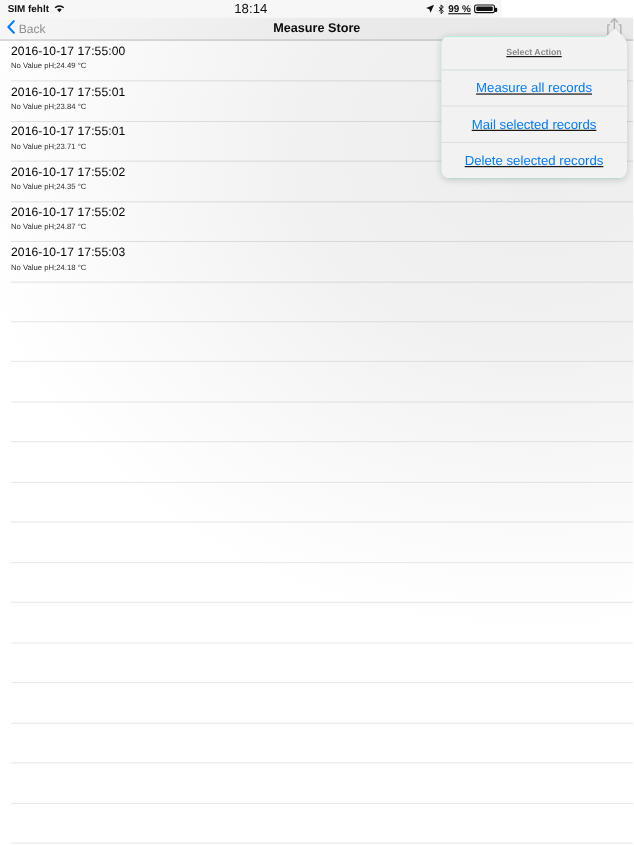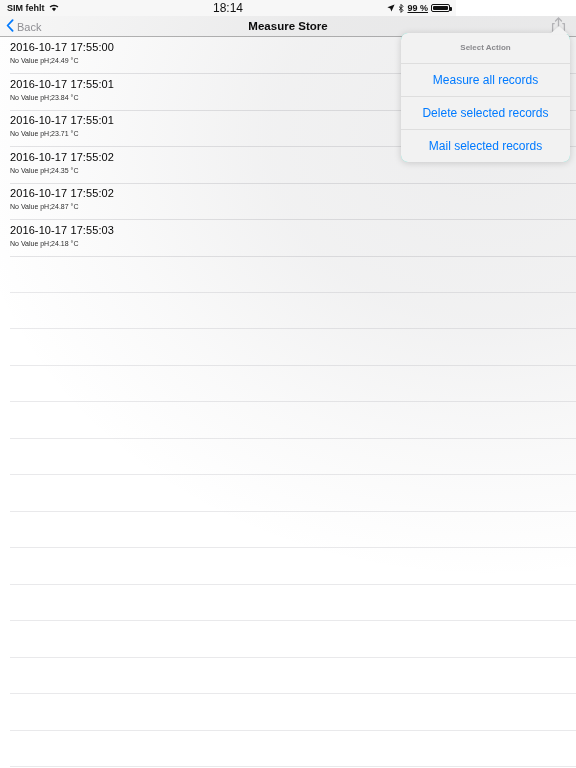--- a/index.html
+++ b/index.html
@@ -199,20 +199,21 @@
   #popover {
     position: absolute;
     left: 401px;
     top: 33px;
     width: 169px;
     background: #5eead4;
     border-radius: 7px;
     box-shadow: 0 1px 7px rgba(0,0,0,0.17);
     overflow: hidden;
     z-index: 20;
+    text-decoration: underline;
   }
   #popover-arrow {
     position: absolute;
     left: 550px;
     top: 25.5px;
     width: 0; height: 0;
     border-left: 9px solid transparent;
     border-right: 9px solid transparent;
     border-bottom: 8px solid #f2f2f2;
     z-index: 21;
@@ -356,18 +357,18 @@
       </div>
   </div>
 
   <div id="dim-overlay"></div>
 
   <div id="popover-arrow"></div>
   <div id="popover">
     <div class="popover-header">Select Action</div>
     <div id="popover-items">
         <div class="popover-item">Measure all records</div>
+        <div class="popover-item">Mail selected records</div>
         <div class="popover-item">Delete selected records</div>
-        <div class="popover-item">Mail selected records</div>
       </div>
   </div>
 
 </div>
 
 </body></html>

